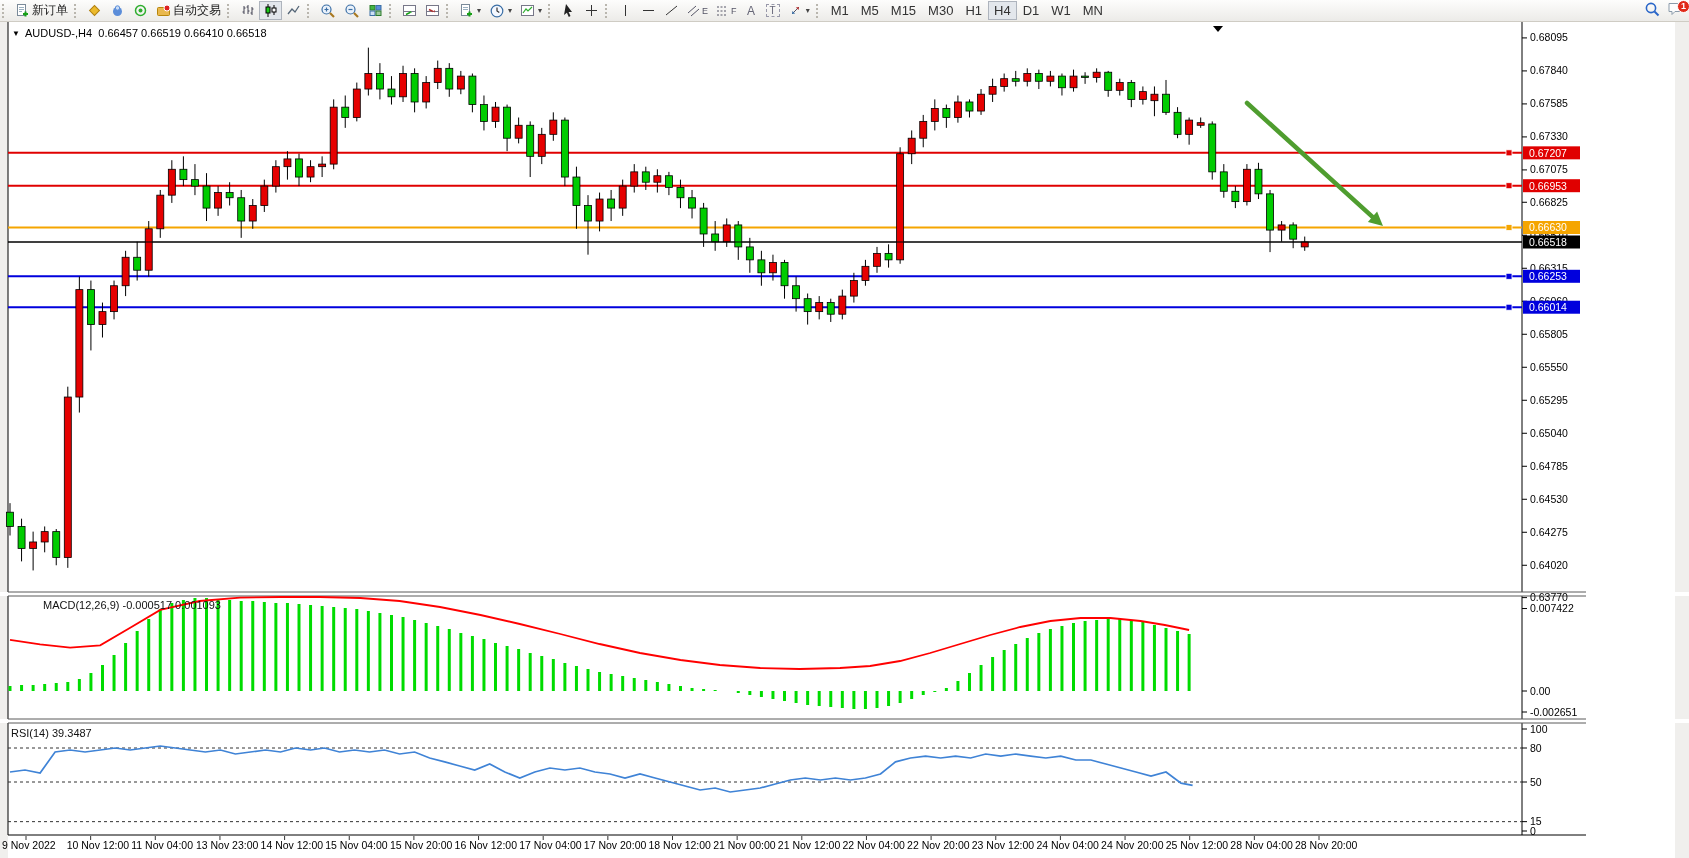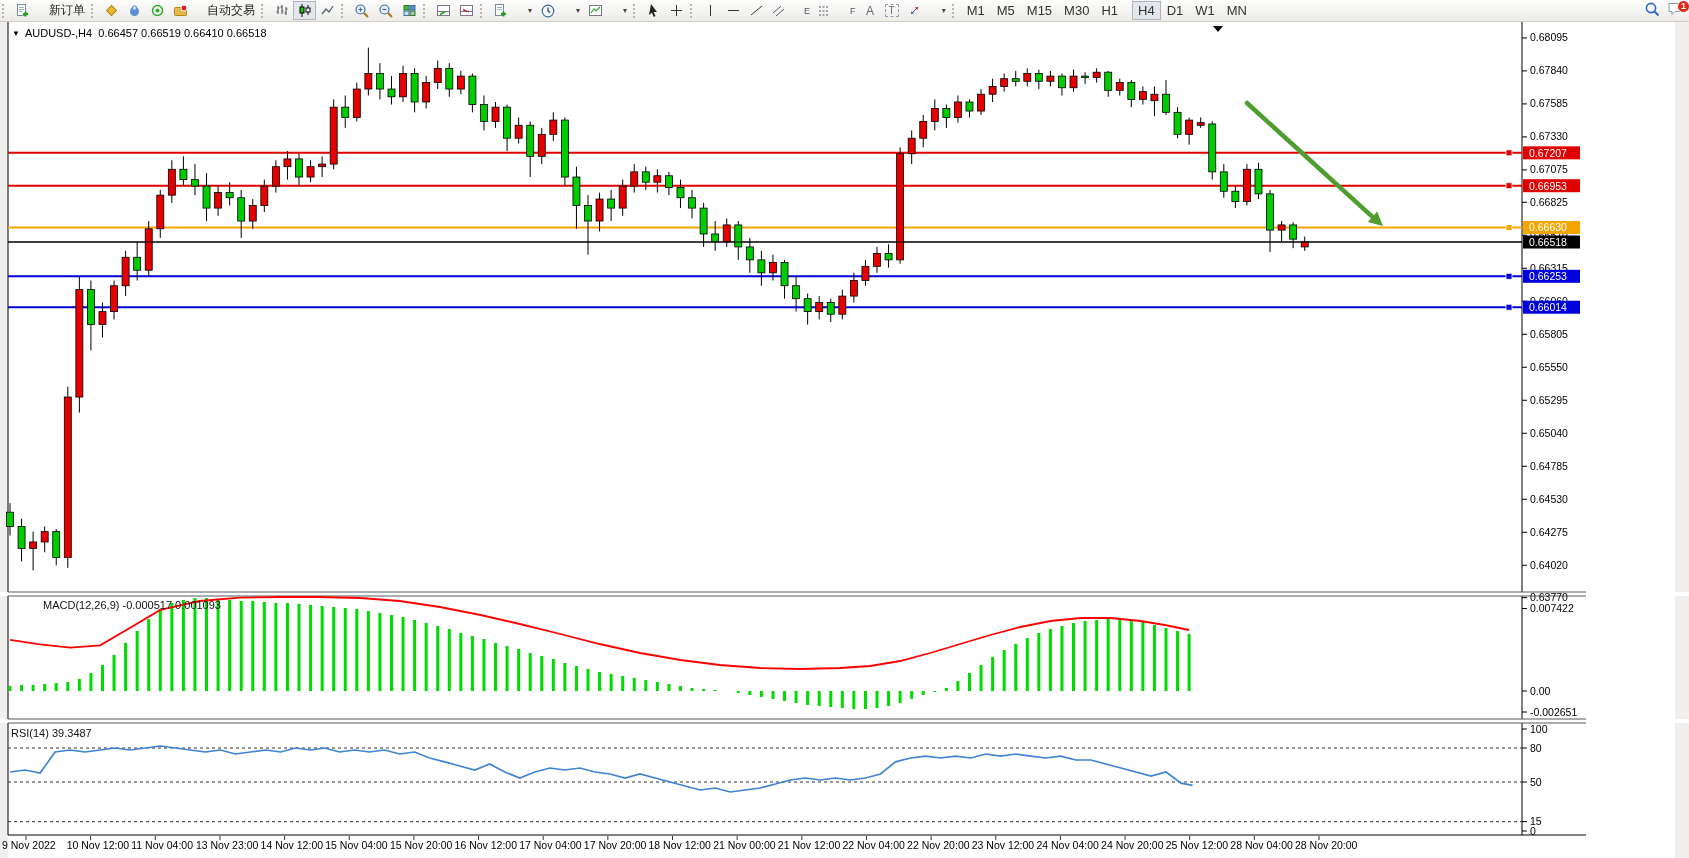--- a/index.html
+++ b/index.html
@@ -5,27 +5,27 @@
   html,body{margin:0;padding:0;background:#d8d8d8;}
   .stage{position:relative;width:1689px;height:858px;background:#fff;overflow:hidden;
          font-family:"Liberation Sans","DejaVu Sans",sans-serif;-webkit-font-smoothing:antialiased;}
   
   .toolbar{position:absolute;top:0;left:0;width:1689px;height:21px;z-index:5;
            background:linear-gradient(#fdfdfc,#ecebe8);border-bottom:1px solid #cfccc4;
            display:flex;align-items:center;font-size:12px;color:#222;}
   .grip{width:4px;height:14px;margin:0 3px 0 2px;border-left:2px dotted #b9b6ae;}
   .grp{display:flex;align-items:center;height:21px;}
   .tbtn{height:19px;min-width:21px;display:flex;align-items:center;justify-content:center;
-        gap:19px;padding:0 3px;border:1px solid transparent;box-sizing:border-box;}
+        gap:2px;padding:0 3px;border:1px solid transparent;box-sizing:border-box;}
   .tbtn.pressed{border:1px solid #aeb4bd;background:#e3e7ec;}
   .tbtn svg{display:block;}
   .tlabel{white-space:nowrap;font-size:12px;}
   .caret{font-size:8px;color:#444;margin-left:1px;}
   .tf{font-size:13px;color:#333;padding:1px 5px;border:1px solid transparent;}
-  .tf.active{border:1px solid #aeb4bd;background:#e3e7ec;margin-left:8px;}
+  .tf.active{border:1px solid #aeb4bd;background:#e3e7ec;}
   .right-tools{position:absolute;right:4px;top:0;height:21px;display:flex;align-items:center;gap:6px;}
   .badge{position:absolute;top:-1px;right:-5px;background:#e02a1a;color:#fff;font-size:9px;
          border-radius:7px;min-width:11px;height:11px;line-height:11px;text-align:center;
          border:1px solid #fff;font-weight:bold;}
   .bubble-wrap{position:relative;}
   .toolletter{font-size:9px;color:#556;}
   
   .chart-title{position:absolute;left:12px;top:27px;z-index:3;font-size:11px;color:#000;}
   .chart-title .tri{font-size:8px;margin-right:5px;vertical-align:1px;}
   .ind-label{position:absolute;z-index:3;font-size:11px;color:#111;}

